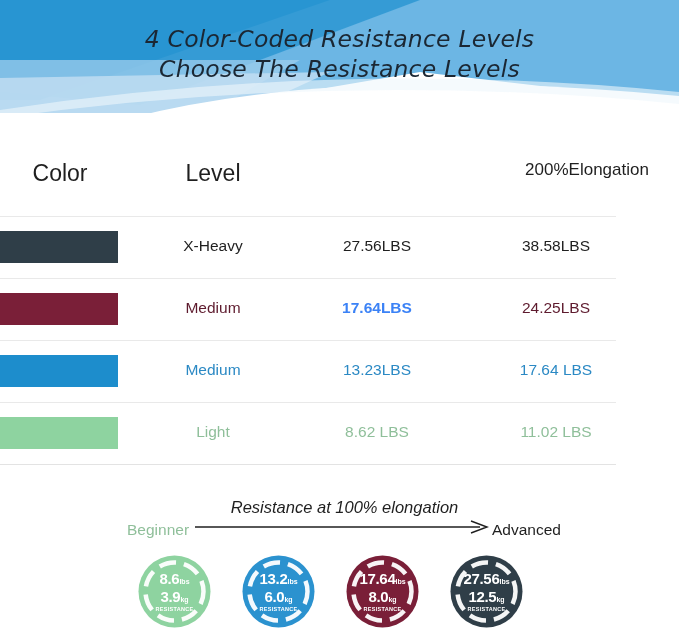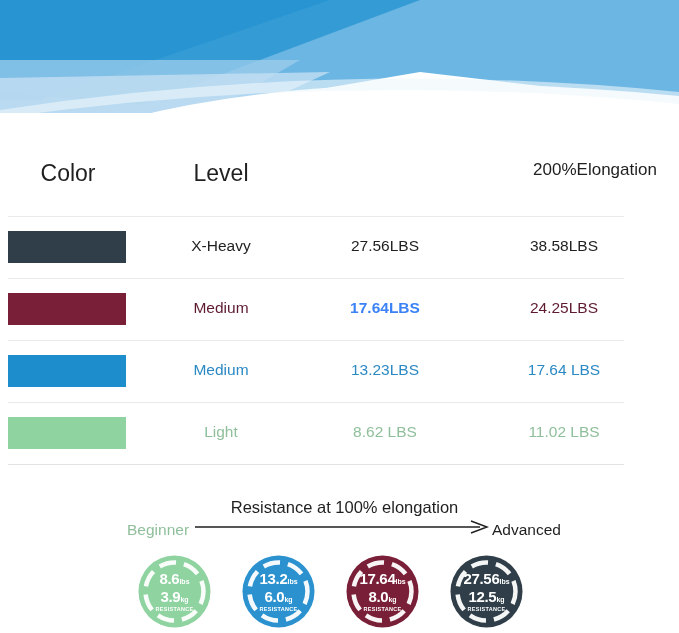--- a/index.html
+++ b/index.html
@@ -41,21 +41,20 @@
     line-height: 30px;
     white-space: nowrap;
   }
 
   
   .table {
     position: absolute;
     left: 0;
     top: 118px;
     width: 616px;
-    margin-left: 8px;
   }
   .thead {
     height: 98px;
     position: relative;
   }
   .th {
     position: absolute;
     top: 42px;
     text-align: center;
     color: #1f1f1f;
@@ -107,20 +106,21 @@
   }
   .scale-caption {
     position: absolute;
     left: 0; top: 0;
     width: 679px;
     text-align: center;
     font-size: 16.5px;
     color: #1f1f1f;
     padding-left: 10px;
     box-sizing: border-box;
+    font-style: italic;
   }
   .scale-beginner {
     position: absolute;
     left: 127px;
     top: 23px;
     font-size: 15.5px;
   }
   .scale-advanced {
     position: absolute;
     left: 492px;
@@ -188,20 +188,24 @@
     <rect x="0" y="0" width="679" height="118" fill="#6cb6e4"></rect>
     <path d="M0,0 L330,0 L40,100 L0,100 Z" fill="#1a8fcf"></path>
     <path d="M0,0 L420,0 L140,105 L0,92 Z" fill="#2b96d2" opacity="0.85"></path>
     <path d="M0,60 L300,60 L200,118 L0,118 Z" fill="#9ecdec" opacity="0.75"></path>
     <path d="M0,78 L330,72 L230,118 L0,118 Z" fill="#c3dff3" opacity="0.8"></path>
     <path d="M150,118 L420,72 L679,102 L679,118 Z" fill="#ffffff"></path>
     <path d="M130,118 Q340,64 679,96 L679,118 Z" fill="#ffffff"></path>
     <path d="M0,110 Q340,58 679,92 L679,104 Q340,70 0,118 Z" fill="#eef6fc" opacity="0.6"></path>
     <rect x="0" y="113" width="679" height="5" fill="#ffffff"></rect>
   </svg>
+  <div class="banner-titles">
+    <div class="banner-title">4 Color-Coded Resistance Levels</div>
+    <div class="banner-title">Choose The Resistance Levels</div>
+  </div>
 </div>
 
 <div class="table">
 
   <div class="thead">
     <div class="th th-color">Color</div>
     <div class="th th-level">Level</div>
     <div class="th th-e200">200%Elongation</div>
   </div>
 

